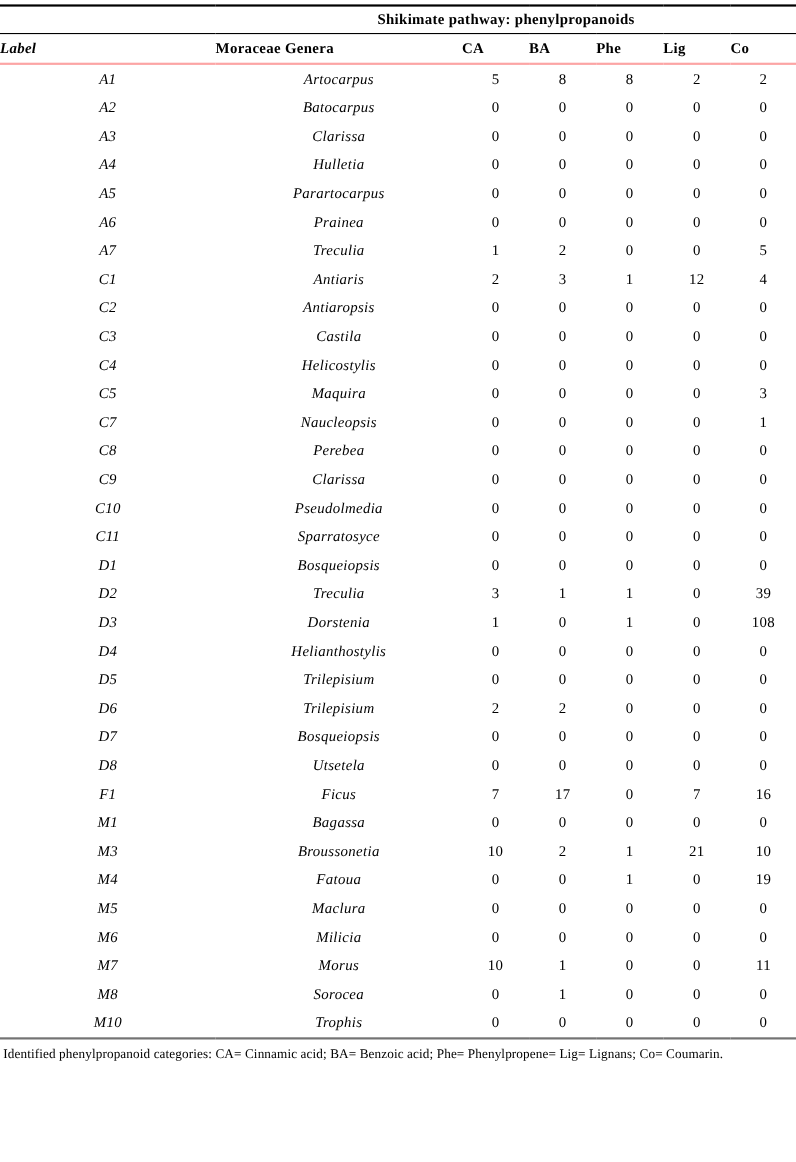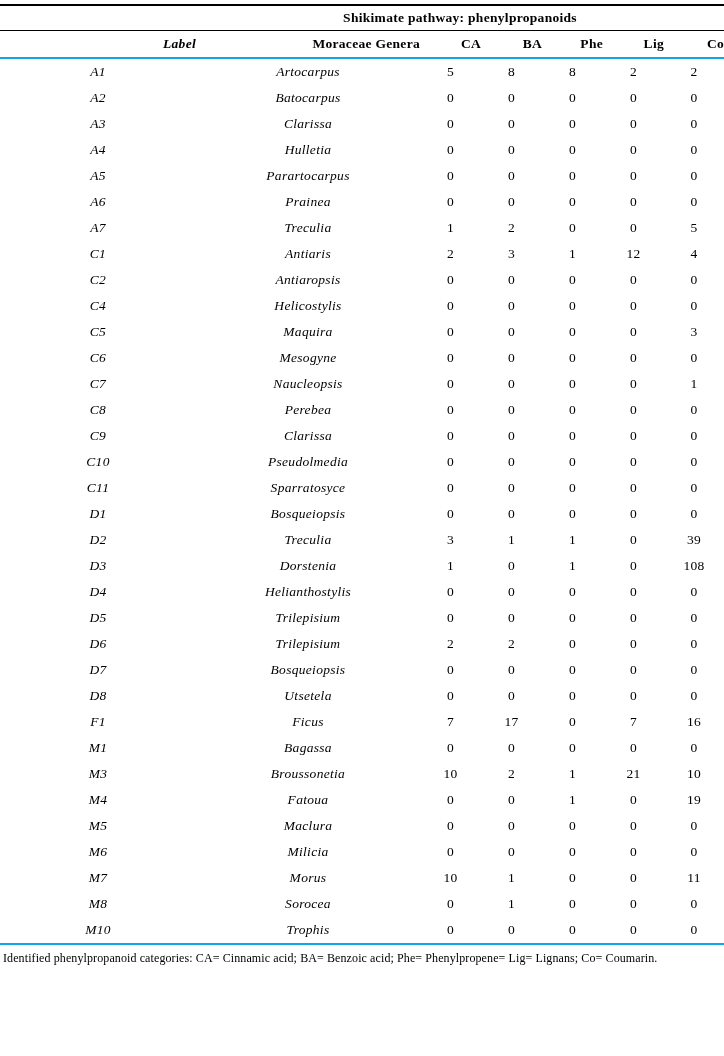--- a/index.html
+++ b/index.html
@@ -27,39 +27,39 @@
     height: 24px;
     border-bottom: 1.5px solid #000;
     font-weight: bold;
     font-size: 13.5px;
     text-align: center;
     letter-spacing: 0.3px;
     padding: 0;
   }
   .header-row th {
     height: 26px;
-    border-bottom: 2px solid #0ea5e9;
+    border-bottom: 2px solid #fca5a5;
     font-weight: bold;
     font-size: 13.5px;
-    text-align: right;
+    text-align: left;
     letter-spacing: 0.3px;
     padding: 0;
   }
   .header-row th.italic { font-style: italic; }
   tbody td {
     height: 26px;
     font-size: 13.5px;
     text-align: center;
     vertical-align: middle;
     padding: 0;
     letter-spacing: 0.3px;
   }
   tbody td.cell-label,
   tbody td.cell-genus { font-style: italic; }
-  tbody tr:last-child td { border-bottom: 2px solid #0ea5e9; }
+  tbody tr:last-child td { border-bottom: 2px solid #737373; }
   .footnote {
     margin-top: 6px;
     padding-left: 3px;
     font-size: 12px;
     letter-spacing: 0.1px;
     white-space: nowrap;
   }
 </style>
 </head>
 <body>
@@ -166,45 +166,45 @@
         <tr>
           <td class="cell-label">C2</td>
           <td class="cell-genus">Antiaropsis</td>
           <td class="cell-value">0</td>
           <td class="cell-value">0</td>
           <td class="cell-value">0</td>
           <td class="cell-value">0</td>
           <td class="cell-value">0</td>
         </tr>
         <tr>
+          <td class="cell-label">C3</td>
+          <td class="cell-genus">Castila</td>
+          <td class="cell-value">0</td>
+          <td class="cell-value">0</td>
+          <td class="cell-value">0</td>
+          <td class="cell-value">0</td>
+          <td class="cell-value">0</td>
+        </tr>
+        <tr>
           <td class="cell-label">C4</td>
           <td class="cell-genus">Helicostylis</td>
           <td class="cell-value">0</td>
           <td class="cell-value">0</td>
           <td class="cell-value">0</td>
           <td class="cell-value">0</td>
           <td class="cell-value">0</td>
         </tr>
         <tr>
           <td class="cell-label">C5</td>
           <td class="cell-genus">Maquira</td>
           <td class="cell-value">0</td>
           <td class="cell-value">0</td>
           <td class="cell-value">0</td>
           <td class="cell-value">0</td>
           <td class="cell-value">3</td>
-        </tr>
-        <tr>
-          <td class="cell-label">C6</td>
-          <td class="cell-genus">Mesogyne</td>
-          <td class="cell-value">0</td>
-          <td class="cell-value">0</td>
-          <td class="cell-value">0</td>
-          <td class="cell-value">0</td>
-          <td class="cell-value">0</td>
         </tr>
         <tr>
           <td class="cell-label">C7</td>
           <td class="cell-genus">Naucleopsis</td>
           <td class="cell-value">0</td>
           <td class="cell-value">0</td>
           <td class="cell-value">0</td>
           <td class="cell-value">0</td>
           <td class="cell-value">1</td>
         </tr>

